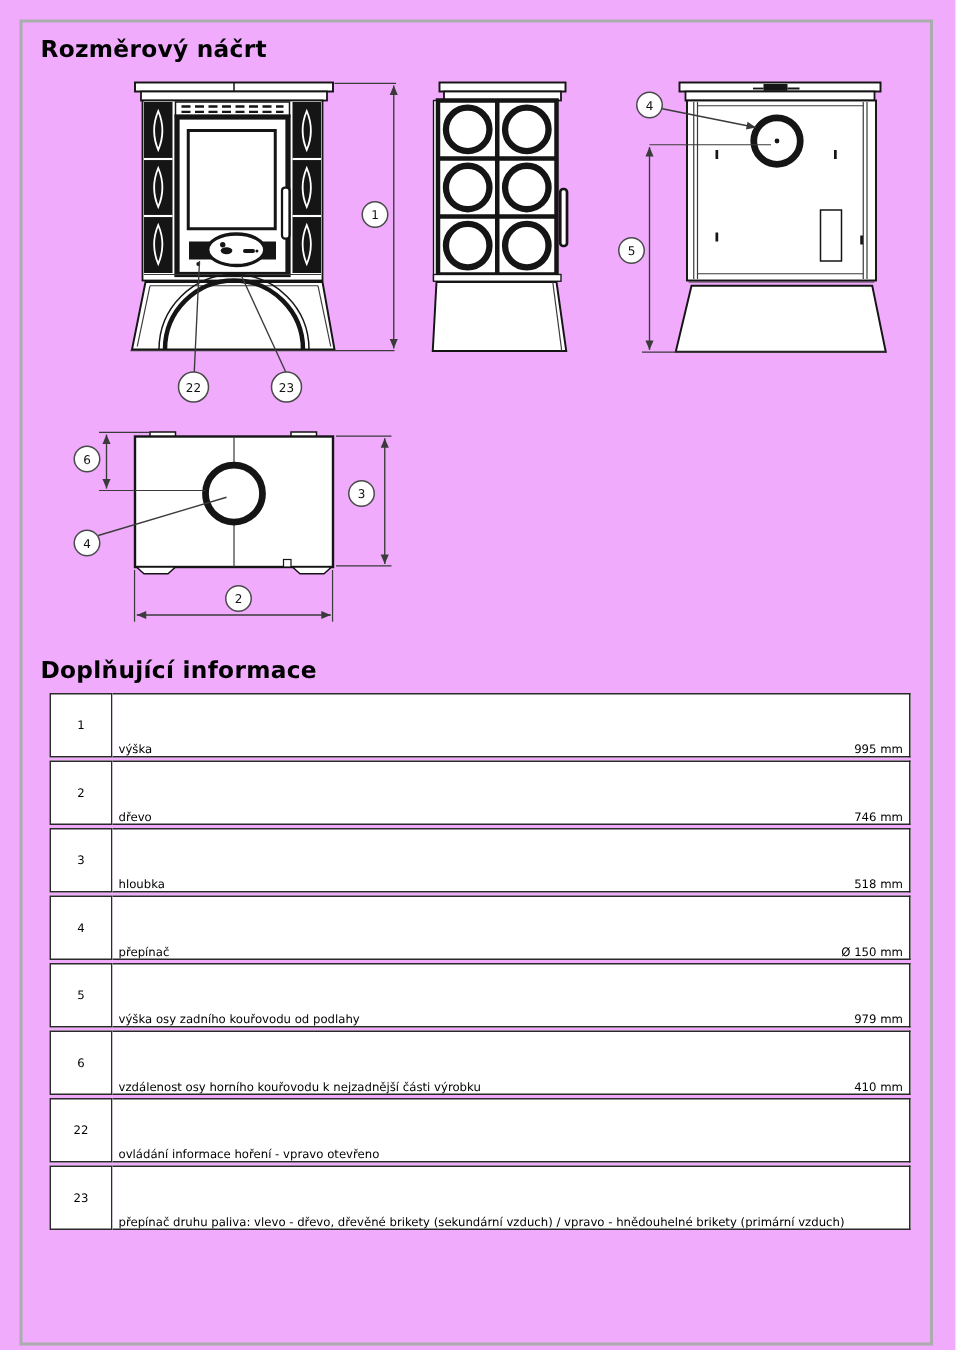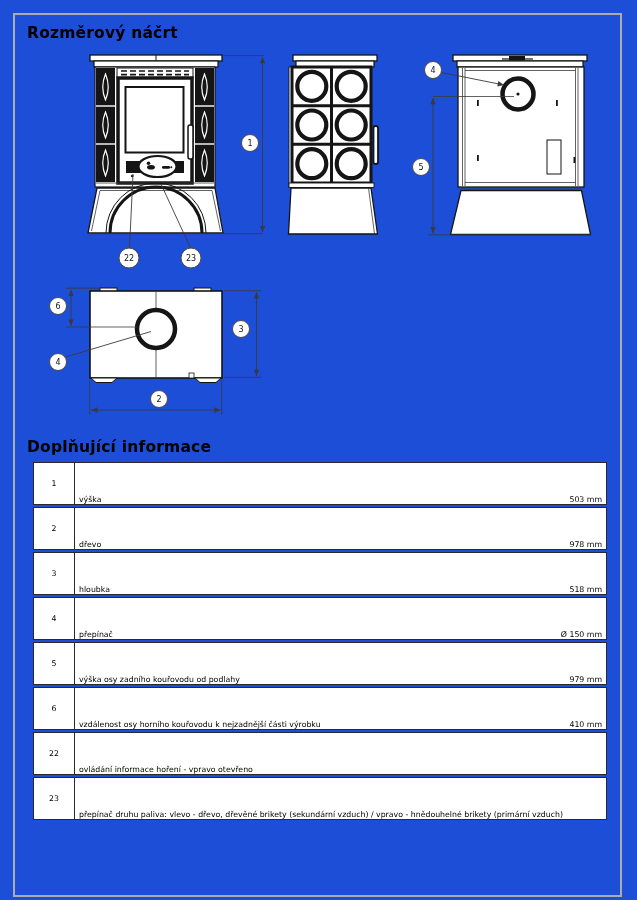--- a/index.html
+++ b/index.html
@@ -1,16 +1,16 @@
 <!DOCTYPE html>
 <html><head>
 <meta charset="utf-8">
 <style>
   html,body { margin:0; padding:0; background:#fff; }
-  .page { position:relative; width:637px; height:900px; background:#1d4ed8; overflow:hidden;
+  .page { position:relative; width:637px; height:900px; background:#f0abfc; overflow:hidden;
           font-family:"DejaVu Sans", sans-serif; color:#000; }
   .frame { position:absolute; left:13px; top:13px; width:609px; height:884px;
            border:2px solid #aaadad; box-sizing:border-box; }
   .h-title { position:absolute; left:27px; margin:0; font-size:15.5px; font-weight:bold;
              letter-spacing:0.2px; color:#000; white-space:nowrap; }
   #title1 { top:24px; }
   #title2 { top:438px;text-align:center; }
   svg.drawings { position:absolute; left:0; top:0; }
 
   
@@ -240,30 +240,30 @@
 
   <h1 class="h-title" id="title2">Doplňující informace</h1>
 
   <table class="info-table">
     <tbody>
       <tr>
         <td class="c-num">1</td>
         <td class="c-main">
             <div class="cell-flex">
           <span>výška</span>
-          <span>503 mm</span>
+          <span>995 mm</span>
         </div>
           </td>
       </tr>
       <tr>
         <td class="c-num">2</td>
         <td class="c-main">
             <div class="cell-flex">
           <span>dřevo</span>
-          <span>978 mm</span>
+          <span>746 mm</span>
         </div>
           </td>
       </tr>
       <tr>
         <td class="c-num">3</td>
         <td class="c-main">
             <div class="cell-flex">
           <span>hloubka</span>
           <span>518 mm</span>
         </div>

